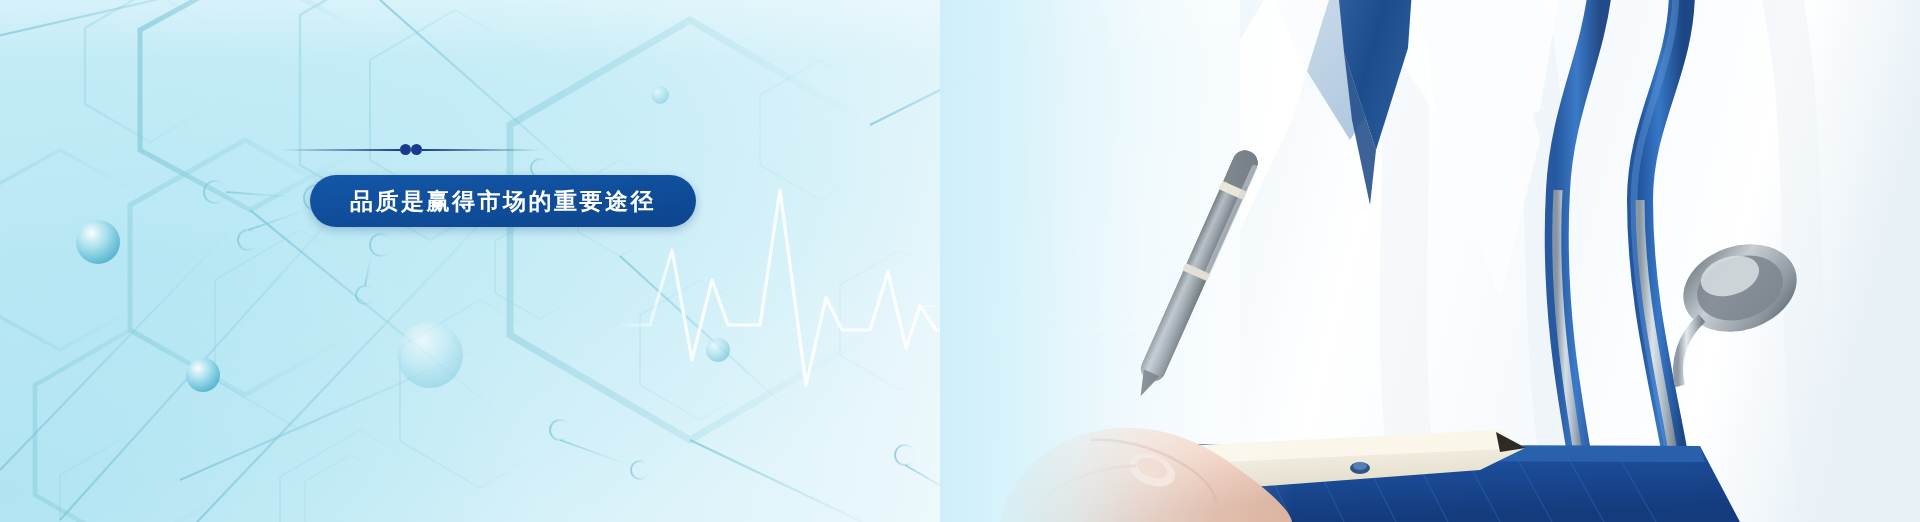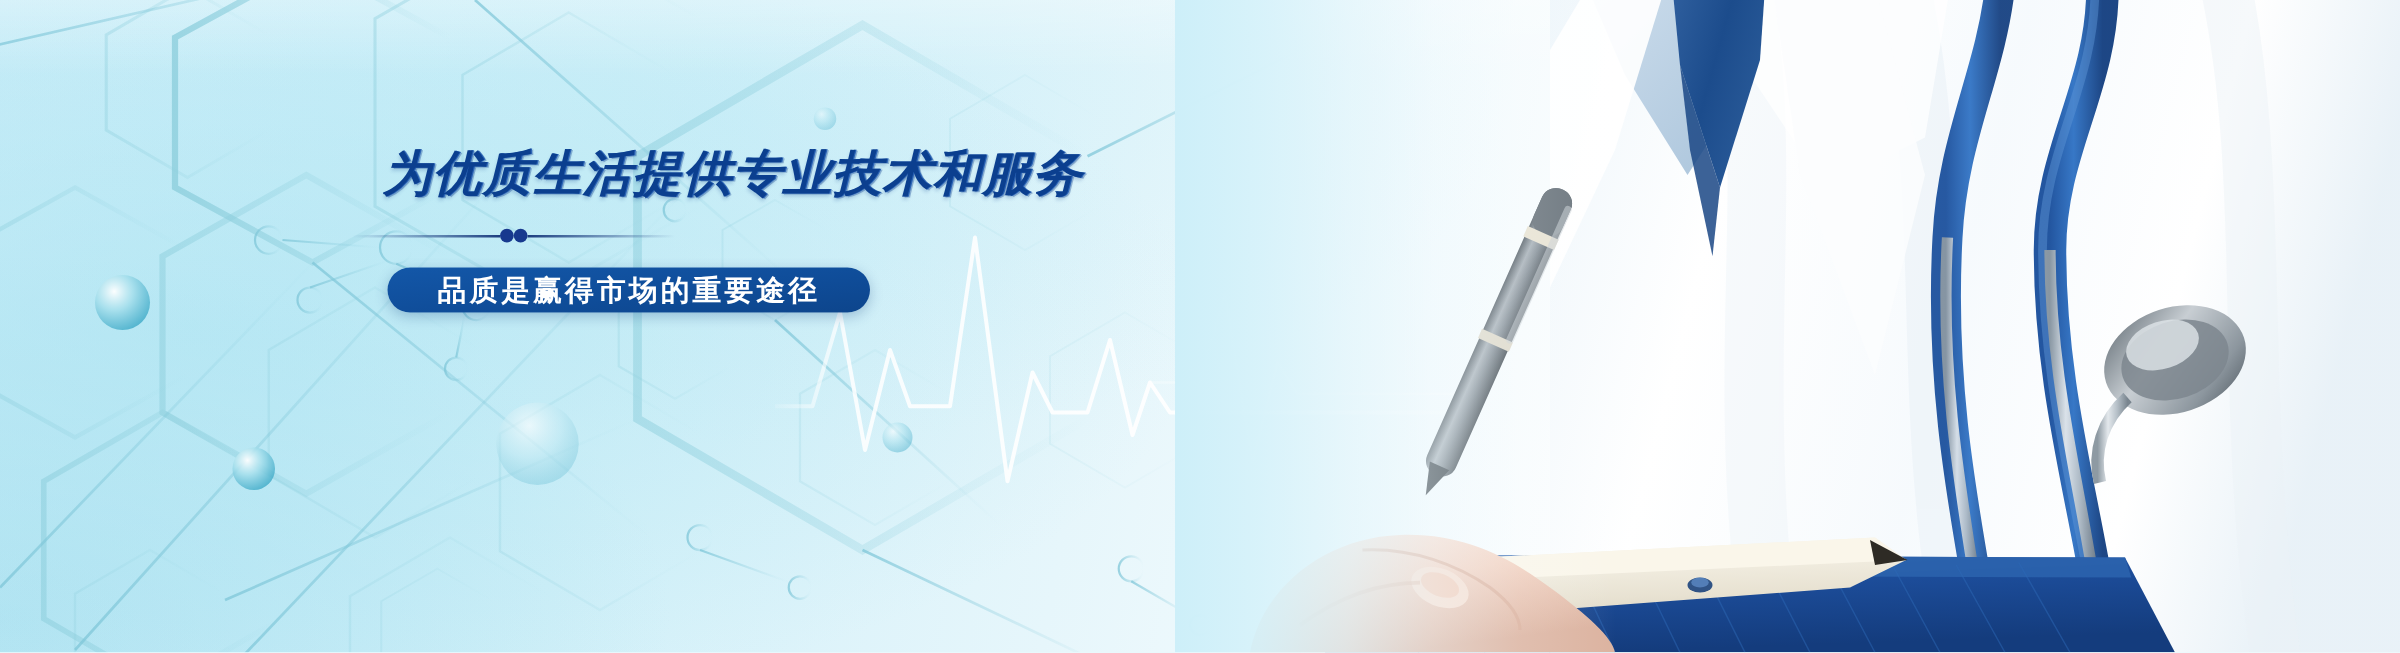--- a/index.html
+++ b/index.html
@@ -115,21 +115,21 @@
     white-space:nowrap;
     padding:0 13px;
   }
 
   .pill {
     margin-top:20px;
     margin-left:4px;
     display:inline-flex;
     align-items:center;
     justify-content:center;
-    height:36px;
+    height:52px;
     padding:0 40px;
     border-radius:27px;
     background:linear-gradient(175deg,#1155a6 0%, #0f4b97 55%, #0d4párt 100%);
     background:linear-gradient(175deg,#1357a8 0%, #0f4c98 60%, #0d458c 100%);
     box-shadow:0 3px 10px rgba(13,62,126,.28);
   }
   .pill-text {
     color:#ffffff;
     font-family:"Liberation Sans", sans-serif;
     font-weight:bold;
@@ -396,21 +396,20 @@
               background:linear-gradient(to right,
                  rgba(205,239,249,1) 0%,
                  rgba(214,242,250,0.92) 7%,
                  rgba(226,245,251,0.72) 14%,
                  rgba(238,249,253,0.42) 21%,
                  rgba(248,252,254,0.16) 28%,
                  rgba(255,255,255,0) 36%);"></div>
 
   <div class="content">
 
-    <div class="headline">为优质生活提供专业技术和服务</div>
 
     <div class="divider-row">
       <span class="div-line left"></span>
       <span class="div-dot"></span>
       <span class="div-dot"></span>
       <span class="div-line right"></span>
     </div>
 
     <div class="pill">
       <span class="pill-text">品质是赢得市场的重要途径</span>

